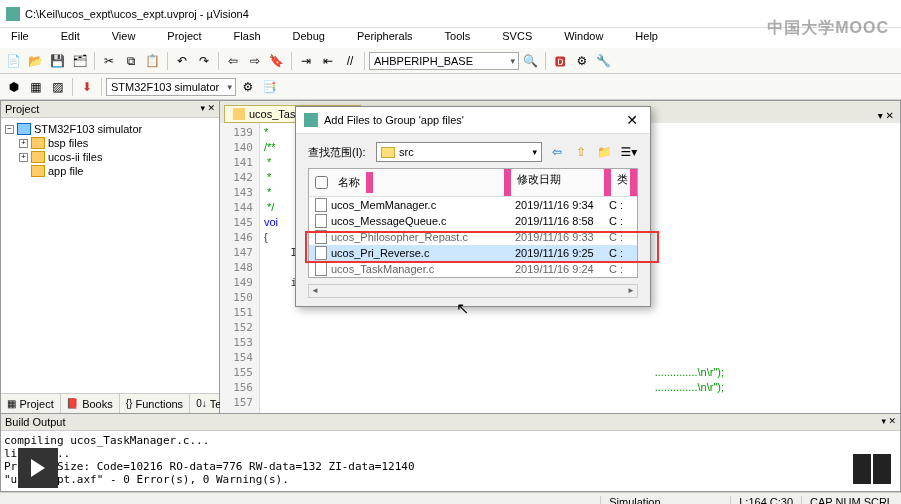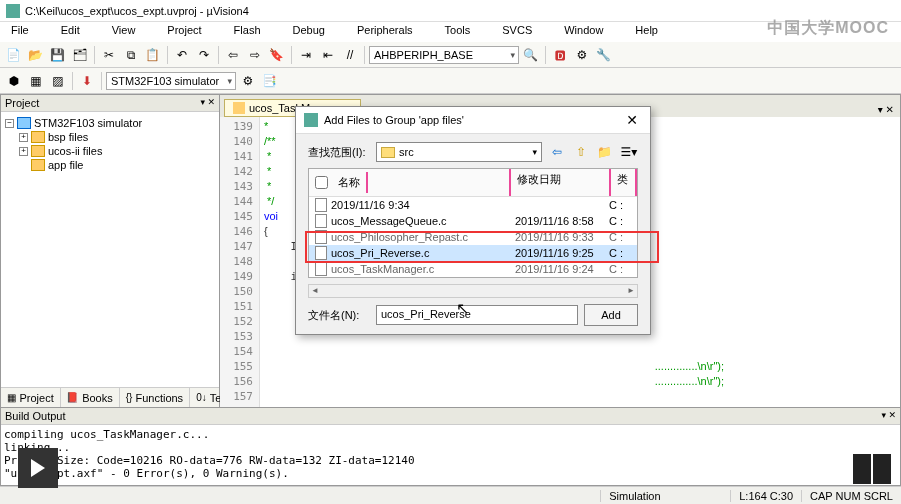--- a/index.html
+++ b/index.html
@@ -1,17 +1,17 @@
 <!DOCTYPE html>
 <html><head>
 <meta charset="utf-8">
 <style>
 *{box-sizing:border-box;margin:0;padding:0;font-family:"Segoe UI",Tahoma,sans-serif;font-size:11px}
 body{background:#f0f0f0;width:901px;height:504px;overflow:hidden;position:relative}
-.titlebar{background:#fff;height:22px;display:flex;align-items:center;padding:0 6px;border-bottom:1px solid #ddd}
+.titlebar{background:#fff;height:28px;display:flex;align-items:center;padding:0 6px;border-bottom:1px solid #ddd}
 .titlebar .ico{width:14px;height:14px;background:#5a9;margin-right:5px}
 .menubar{background:#fff;height:20px;display:flex;padding:0 4px;gap:18px}
 .menubar span{padding:2px 7px;cursor:default}
 .toolbar{background:#f8f8f4;height:26px;border-bottom:1px solid #ccc;display:flex;align-items:center;padding:0 4px;gap:2px}
 .tbtn{width:20px;height:20px;border:1px solid transparent;display:flex;align-items:center;justify-content:center;font-size:12px}
 .sep{width:1px;height:18px;background:#ccc;margin:0 2px}
 .combo{height:18px;border:1px solid #aaa;background:#fff;padding:0 4px;min-width:130px;display:flex;align-items:center;position:relative}
 .combo::after{content:"▾";position:absolute;right:3px;font-size:9px;color:#555}
 .main{display:flex;height:314px}
 .panel{width:220px;border:1px solid #999;display:flex;flex-direction:column;background:#fff}
@@ -48,21 +48,21 @@
 .dlg-title{background:#fff;padding:5px 8px;display:flex;align-items:center;gap:6px;border-bottom:1px solid #ddd}
 .dlg-title .x{margin-left:auto;font-size:14px;padding:0 4px}
 .dlg-body{padding:8px 12px}
 .dlg-row{display:flex;align-items:center;gap:6px;margin-bottom:6px}
 .dlg-row label{width:62px}
 .dlg-combo{flex:1;border:1px solid #888;background:#fff;padding:2px 4px;display:flex;align-items:center;gap:4px;height:20px;position:relative}
 .dlg-combo::after{content:"▾";position:absolute;right:4px;font-size:9px}
 .nav-ico{width:18px;height:18px;display:flex;align-items:center;justify-content:center;font-size:12px}
 .file-list{border:1px solid #aaa;background:#fff;margin:4px 0 6px}
 .fl-hdr{display:flex;border-bottom:1px solid #ddd;background:#fafafa}
-.fl-hdr span{padding:3px 6px;border-right:2px solid #ec4899}
+.fl-hdr span{padding:3px 6px;border-right:7px solid #ec4899}
 .fl-hdr span:first-child{flex:1;display:flex;gap:4px;align-items:center}
 .fl-row{display:flex;padding:1px 6px;align-items:center;gap:4px}
 .fl-row.sel{background:#cde6ff}
 .fl-row span:nth-child(2){flex:1}
 .fl-row .d{width:90px}
 .hl{position:absolute;border:2px solid #e33;pointer-events:none}
 .scrollb{height:14px;background:#f0f0f0;border:1px solid #ccc;margin-top:2px;position:relative}
 .scrollb::before{content:"◄";position:absolute;left:2px;font-size:8px;top:1px;color:#666}
 .scrollb::after{content:"►";position:absolute;right:2px;font-size:8px;top:1px;color:#666}
 .dlg-btm{display:flex;align-items:center;gap:6px;margin-top:6px}
@@ -281,20 +281,21 @@
         <span>
             <input type="checkbox" style=""> 
             <span>名称</span>
           </span>
         <span style="width:100px">修改日期</span>
         <span style="width:26px">类</span>
       </div>
       <div id="flist">
           <div class="fl-row">
             <span class="doc-ico"></span>
+            <span>ucos_MemManager.c</span>
             <span class="d">2019/11/16 9:34</span>
             <span style="width:22px">C :</span>
           </div>
           <div class="fl-row">
             <span class="doc-ico"></span>
             <span>ucos_MessageQueue.c</span>
             <span class="d">2019/11/16 8:58</span>
             <span style="width:22px">C :</span>
           </div>
           <div class="fl-row fade">
@@ -313,21 +314,14 @@
             <span class="doc-ico"></span>
             <span>ucos_TaskManager.c</span>
             <span class="d">2019/11/16 9:24</span>
             <span style="width:22px">C :</span>
           </div>
         </div>
       <div class="hl" style="left:-4px;top:62px;width:354px;height:32px"></div>
     </div>
     <div class="scrollb"></div>
     <span class="cursor" style="left:160px;top:192px">↖</span>
-    <div class="dlg-btm">
-      <label style="width:62px">文件名(N):</label>
-      <div class="txtfield"><span>ucos_Pri_Reverse</span></div>
-      <div class="btn">
-          <span>Add</span>
-        </div>
-    </div>
   </div>
 </div>
 
 </body></html>

